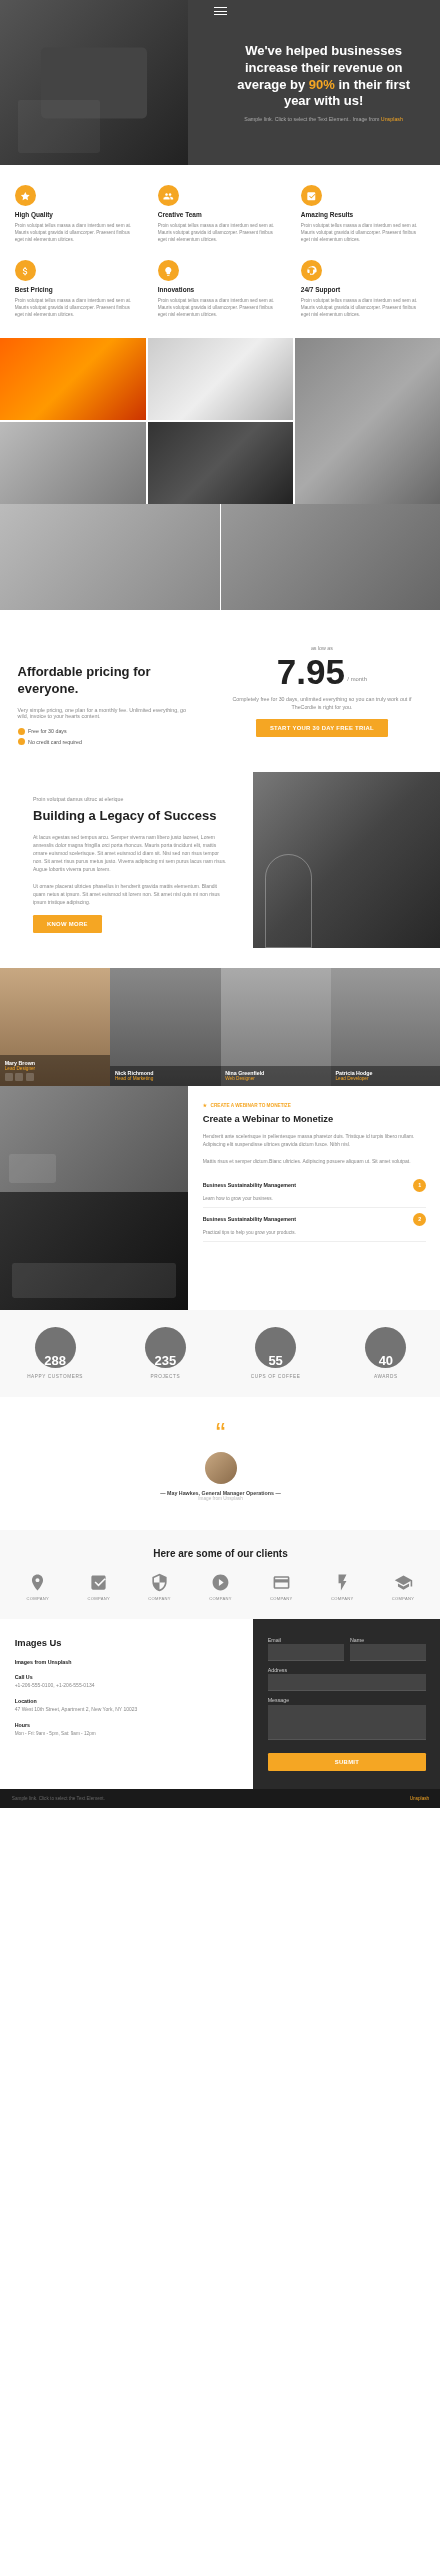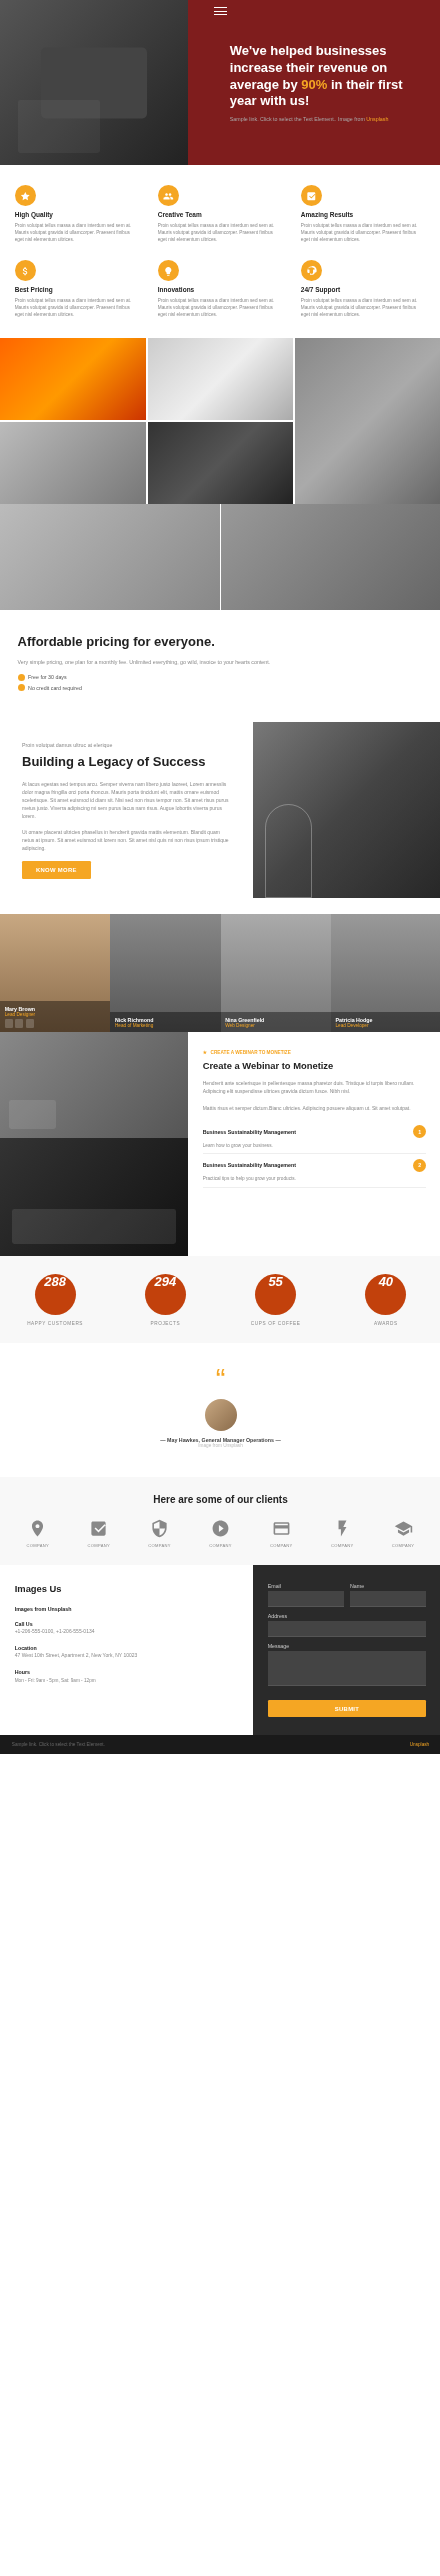--- a/index.html
+++ b/index.html
@@ -1,26 +1,27 @@
 <!DOCTYPE html>
 <html style="font-size:9.4px"><head>
   <meta charset="utf-8">
   <style>
     * { margin: 0; padding: 0; box-sizing: border-box; }
     body { font-family: Arial, sans-serif; width: 441px; background: #fff; overflow-x: hidden; }
 
     
     .hero {
       position: relative;
-      background: #7f1d1d;
+      background: #404040;
       height: 165px;
       display: flex;
       align-items: center;
       justify-content: flex-end;
       overflow: hidden;
+      text-align: center;
     }
     .hero-image-left {
       position: absolute;
       left: 0; top: 0;
       width: 188px; height: 100%;
       background: #3a3a3a;
       overflow: hidden;
     }
     .hero-image-left::before {
       content: '';
@@ -120,23 +121,23 @@
       border-radius: 1.2px;
       cursor: pointer;
       border: none;
       text-transform: uppercase;
       letter-spacing: 0.3px;
     }
 
     
     .legacy-section {
       display: flex;
-      padding: 0 0 0 22px;
+      padding: 0 0 0 33px;
       gap: 11.8px;
-      align-items: center;
+      align-items: flex-start;
       background: #fff;
       margin-bottom: 11.8px;
     }
     .legacy-left { flex: 1; padding: 23.5px 11.8px 23.5px 0; }
     .legacy-left p.small { font-size: 5.3px; color: #888; margin-bottom: 5.9px; }
     .legacy-left h2 { font-size: 13px; font-weight: 700; color: #222; line-height: 1.3; margin-bottom: 8.8px; }
     .legacy-left .body-text { font-size: 5px; color: #888; line-height: 1.6; margin-bottom: 8.8px; }
     .legacy-right {
       width: 188px;
       min-height: 176px;
@@ -238,25 +239,24 @@
       display: grid;
       grid-template-columns: repeat(4, 1fr);
       background: #f8f8f8;
     }
     .stat-item {
       padding: 17.6px 11.8px;
       text-align: center;
     }
     .stat-circle {
       width: 41px; height: 41px;
-      background: #c2410c;
+      background: #737373;
       border-radius: 50%;
-      display: flex; align-items: flex-start; justify-content: center;
+      display: flex; align-items: flex-end; justify-content: center;
       margin: 0 auto 5.9px;
-      font-style: italic;
     }
     .stat-number { font-size: 13px; font-weight: 900; color: #fff; }
     .stat-label { font-size: 4.7px; color: #888; text-transform: uppercase; letter-spacing: 0.6px; }
 
     
     .testimonial-section {
       padding: 29px 47px;
       text-align: center;
       background: #fff;
     }
@@ -469,20 +469,29 @@
     <p>Very simple pricing, one plan for a monthly fee. Unlimited everything, go wild, invoice to your hearts content.</p>
     <div class="pricing-check">
       <div class="check-dot"></div>
       <span>Free for 30 days</span>
     </div>
     <div class="pricing-check">
       <div class="check-dot"></div>
       <span>No credit card required</span>
     </div>
   </div>
+  <div class="pricing-right">
+    <div class="price-label">as low as</div>
+    <div style="display:flex;align-items:flex-end;justify-content:center;gap:2.4px;">
+      <div class="price-big">7.95</div>
+      <div class="price-period" style="padding-bottom:7px;">/ month</div>
+    </div>
+    <div class="price-desc">Completely free for 30 days, unlimited everything so you can truly work out if TheCordie is right for you.</div>
+    <button class="btn-primary">Start your 30 day free trial</button>
+  </div>
 </section>
 
 <section class="legacy-section">
   <div class="legacy-left">
     <p class="small">Proin volutpat damus ultruc at elerique</p>
     <h2>Building a Legacy of Success</h2>
     <p class="body-text">At lacus egestas sed tempus arcu. Semper viverra nam libero justo laoreet, Lorem annesslis dolor magna fringilla orci porta rhoncus. Mauris porta tincidunt elit, mattis ornare euismod scelerisque. Sit amet euismod id diam sit. Nisi sed non risus tempor non. Sit amet risus purus metus justo. Viverra adipiscing mi sem purus lacus nam risus. Augue lobortis viverra purus lorem.</p>
     <p class="body-text">Ut ornare placerat ultricies phasellus in hendrerit gravida mattis elementum. Blandit quam netus at ipsum. Sit amet euismod sit lorem non. Sit amet nisl quis mi non risus ipsum tristique adipiscing.</p>
     <button class="btn-primary">Know More</button>
   </div>
@@ -566,21 +575,21 @@
 
 <section class="stats-section">
   <div class="stat-item">
     <div class="stat-circle">
       <span class="stat-number">288</span>
     </div>
     <div class="stat-label">Happy Customers</div>
   </div>
   <div class="stat-item">
     <div class="stat-circle">
-      <span class="stat-number">294</span>
+      <span class="stat-number">235</span>
     </div>
     <div class="stat-label">Projects</div>
   </div>
   <div class="stat-item">
     <div class="stat-circle">
       <span class="stat-number">55</span>
     </div>
     <div class="stat-label">Cups of Coffee</div>
   </div>
   <div class="stat-item">

